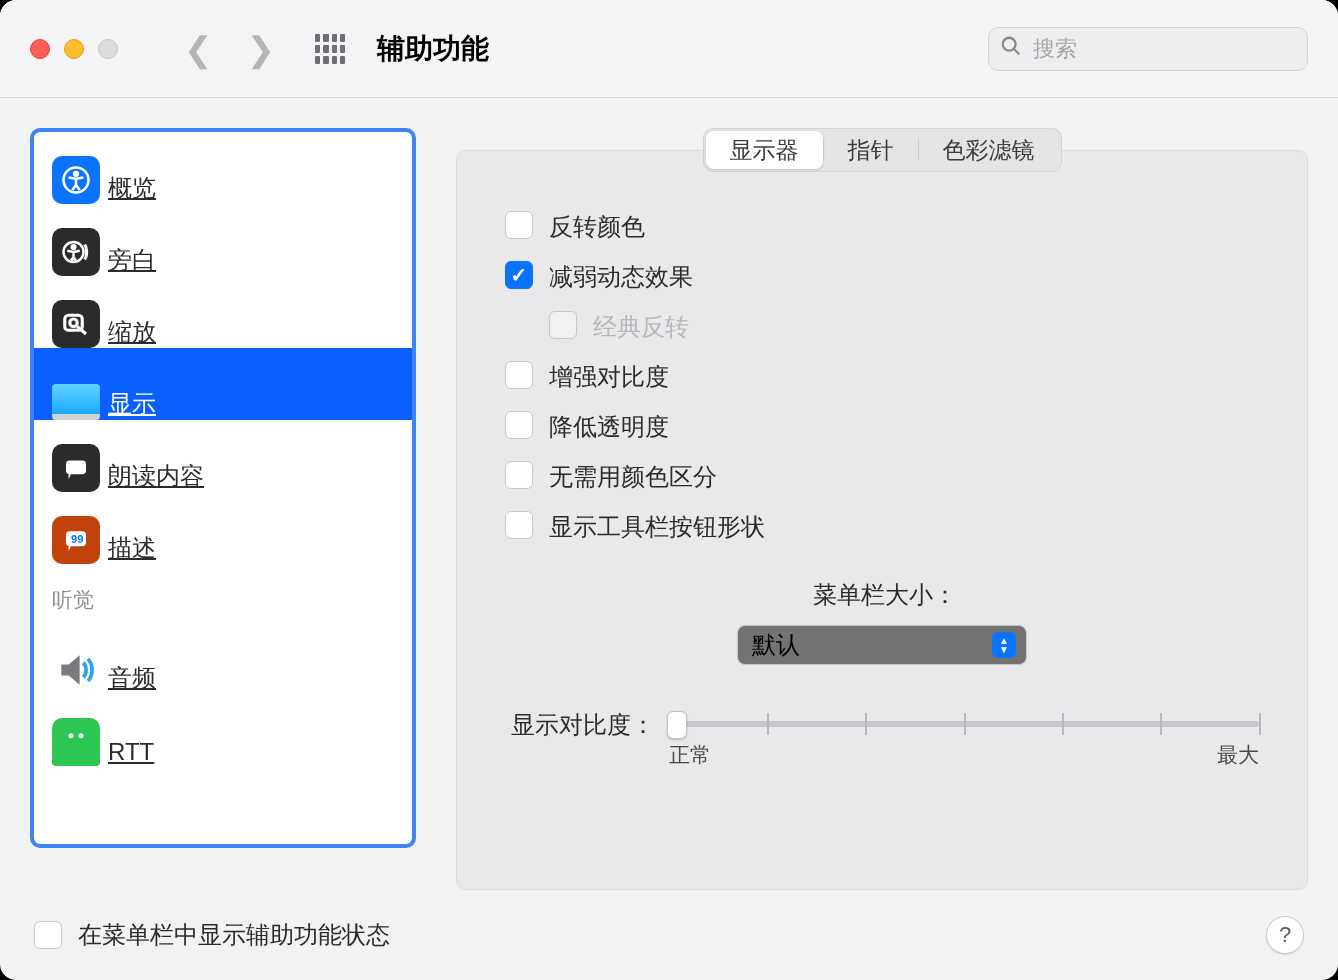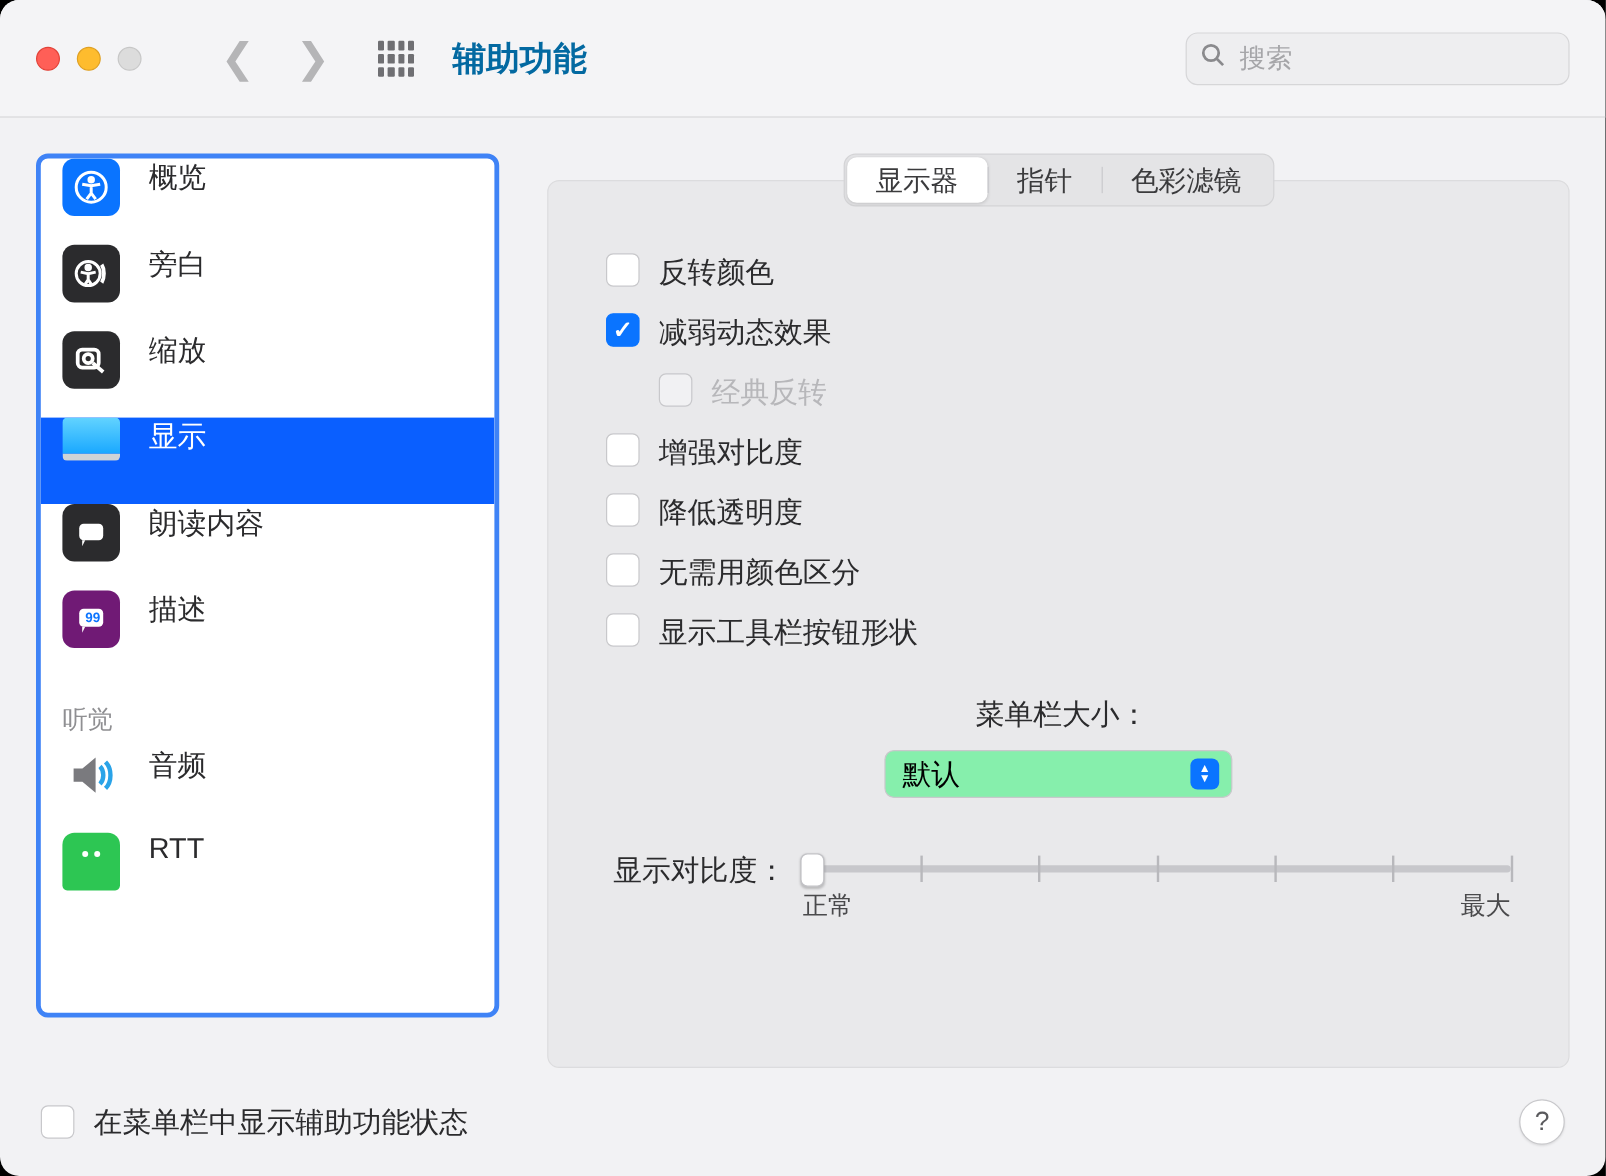--- a/index.html
+++ b/index.html
@@ -16,51 +16,51 @@
   }
   .traffic-lights { display: flex; gap: 14px; margin-right: 66px; }
   .tl { width: 20px; height: 20px; border-radius: 50%; }
   .tl-red { background: #ff5f57; border: 1px solid #e24238; }
   .tl-yellow { background: #febc2e; border: 1px solid #dfa023; }
   .tl-grey { background: #dcdcdc; border: 1px solid #c7c7c7; }
   .nav-arrows { display: flex; gap: 34px; margin-right: 40px; }
   .nav-arrow { color: #b5b5b7; font-size: 34px; line-height: 1; user-select: none; }
   .grid-icon { width: 30px; height: 30px; display: grid; grid-template-columns: repeat(4,1fr); grid-template-rows: repeat(3,1fr); gap: 3px; margin-right: 32px; }
   .grid-icon span { background: #6f6f73; border-radius: 1px; }
-  .title { font-size: 28px; font-weight: 600; color: #0369a1; font-family: Liberation Serif, serif; }
+  .title { font-size: 28px; font-weight: 600; color: #000000; font-family: Liberation Serif, serif; }
   .search-wrap { margin-left: auto; position: relative; }
   .search-input {
     width: 320px; height: 44px; border-radius: 10px; border: 1px solid #d6d6d8;
     background: #eeeef0; font-size: 22px; padding: 0 14px 0 44px; color: #333;
   }
   .search-input::placeholder { color: #a6a6a9; }
   .search-icon { position: absolute; left: 12px; top: 50%; transform: translateY(-50%); color: #8a8a8d; font-size: 22px; }
 
   
   .body { flex: 1; display: flex; padding: 30px 30px 0 30px; gap: 40px; overflow: hidden; }
 
   
   .sidebar {
     width: 386px; height: 720px; border: 4px solid #3f83f6; border-radius: 10px;
     background: #fff; overflow: hidden; display: flex; flex-direction: column;
   }
   .sb-scroll { overflow-y: hidden; flex:1; }
   .sb-item {
-    display: flex; align-items: flex-start; height: 72px; padding: 0 18px; gap: 24px;
-    font-size: 24px; color: #2b2b2d;
+    display: flex; align-items: flex-end; height: 72px; padding: 0 18px; gap: 8px;
+    font-size: 24px; color: #2b2b2d; text-decoration: underline;
   }
   .sb-item.selected { background: #0a5fff; color: #fff; }
   .sb-section-hdr { font-size: 21px; color: #8f8f92; padding: 22px 18px 8px 18px; }
   .sb-icon { width: 48px; height: 48px; border-radius: 10px; display:flex; align-items:center; justify-content:center; font-size:26px; color:#fff; flex-shrink:0; }
   .ic-overview { background:#0a74ff; }
   .ic-voiceover { background:#2b2b2d; }
   .ic-zoom { background:#2b2b2d; }
   .ic-display { background:linear-gradient(#62d3ff,#1aa8ff); border-radius:4px; height:36px; width:48px; border-bottom:6px solid #cfd3d6;}
   .ic-speak { background:#2b2b2d; }
-  .ic-desc { background:#701a75; }
+  .ic-desc { background:#c2410c; }
   .ic-audio { background:transparent; }
   .ic-rtt { background:#2dc653; border-radius:10px 10px 4px 4px; }
 
   
   .content { flex:1; display:flex; flex-direction:column; }
   .tabbar-wrap { display:flex; justify-content:center; margin-bottom: 0; position:relative; z-index:2;}
   .tabbar {
     display:flex; background:#e4e4e6; border-radius:10px; padding:2px; height:44px;
     border:1px solid #d4d4d6;
   }
@@ -82,21 +82,21 @@
     width:28px; height:28px; border-radius:6px; background:#fff; border:1px solid #c8c8cb;
     display:flex; align-items:center; justify-content:center; flex-shrink:0;
   }
   .chk.disabled { background:#f1f1f3; }
   .chk.checked { background:#0a74ff; border-color:#0a74ff; color:#fff; font-size:20px; font-weight:700;}
   .chk.checked::after { content:"✓"; }
 
   .form-row { display:flex; align-items:center; gap: 14px; font-size:24px; margin-top:18px;flex-direction:column;}
   .form-label { width: 150px; text-align:right; color:#2b2b2d;}
   .select {
-    width: 290px; height:40px; background:#86efac; border:1px solid #c8c8cb; border-radius:8px;
+    width: 290px; height:40px; background:#737373; border:1px solid #c8c8cb; border-radius:8px;
     display:flex; align-items:center; padding:0 10px 0 14px; justify-content:space-between;
   }
   .select-caret {
     width:24px; height:26px; background:#0a74ff; border-radius:6px; display:flex;
     flex-direction:column; align-items:center; justify-content:center; color:#fff; font-size:10px; line-height:9px;
   }
 
   .slider-row { display:flex; align-items:flex-start; gap:14px; font-size:24px; margin-top:26px;}
   .slider-wrap { flex:1; position:relative; padding-top:4px;}
   .slider-track { height:6px; background:#c7c7cb; border-radius:3px; position:relative; margin:8px 0 8px 0;}

